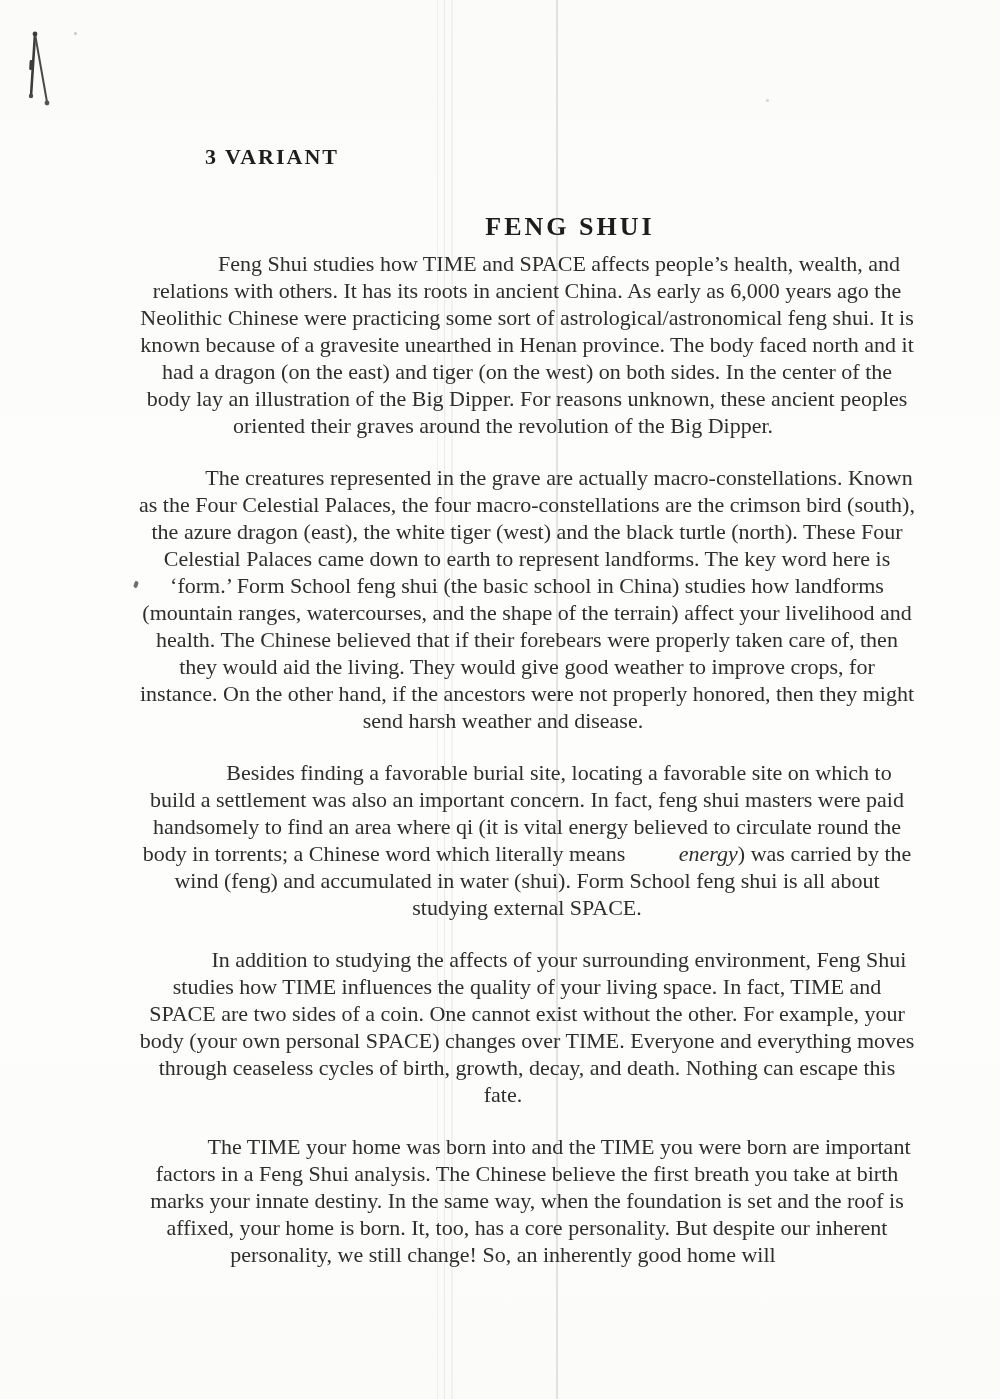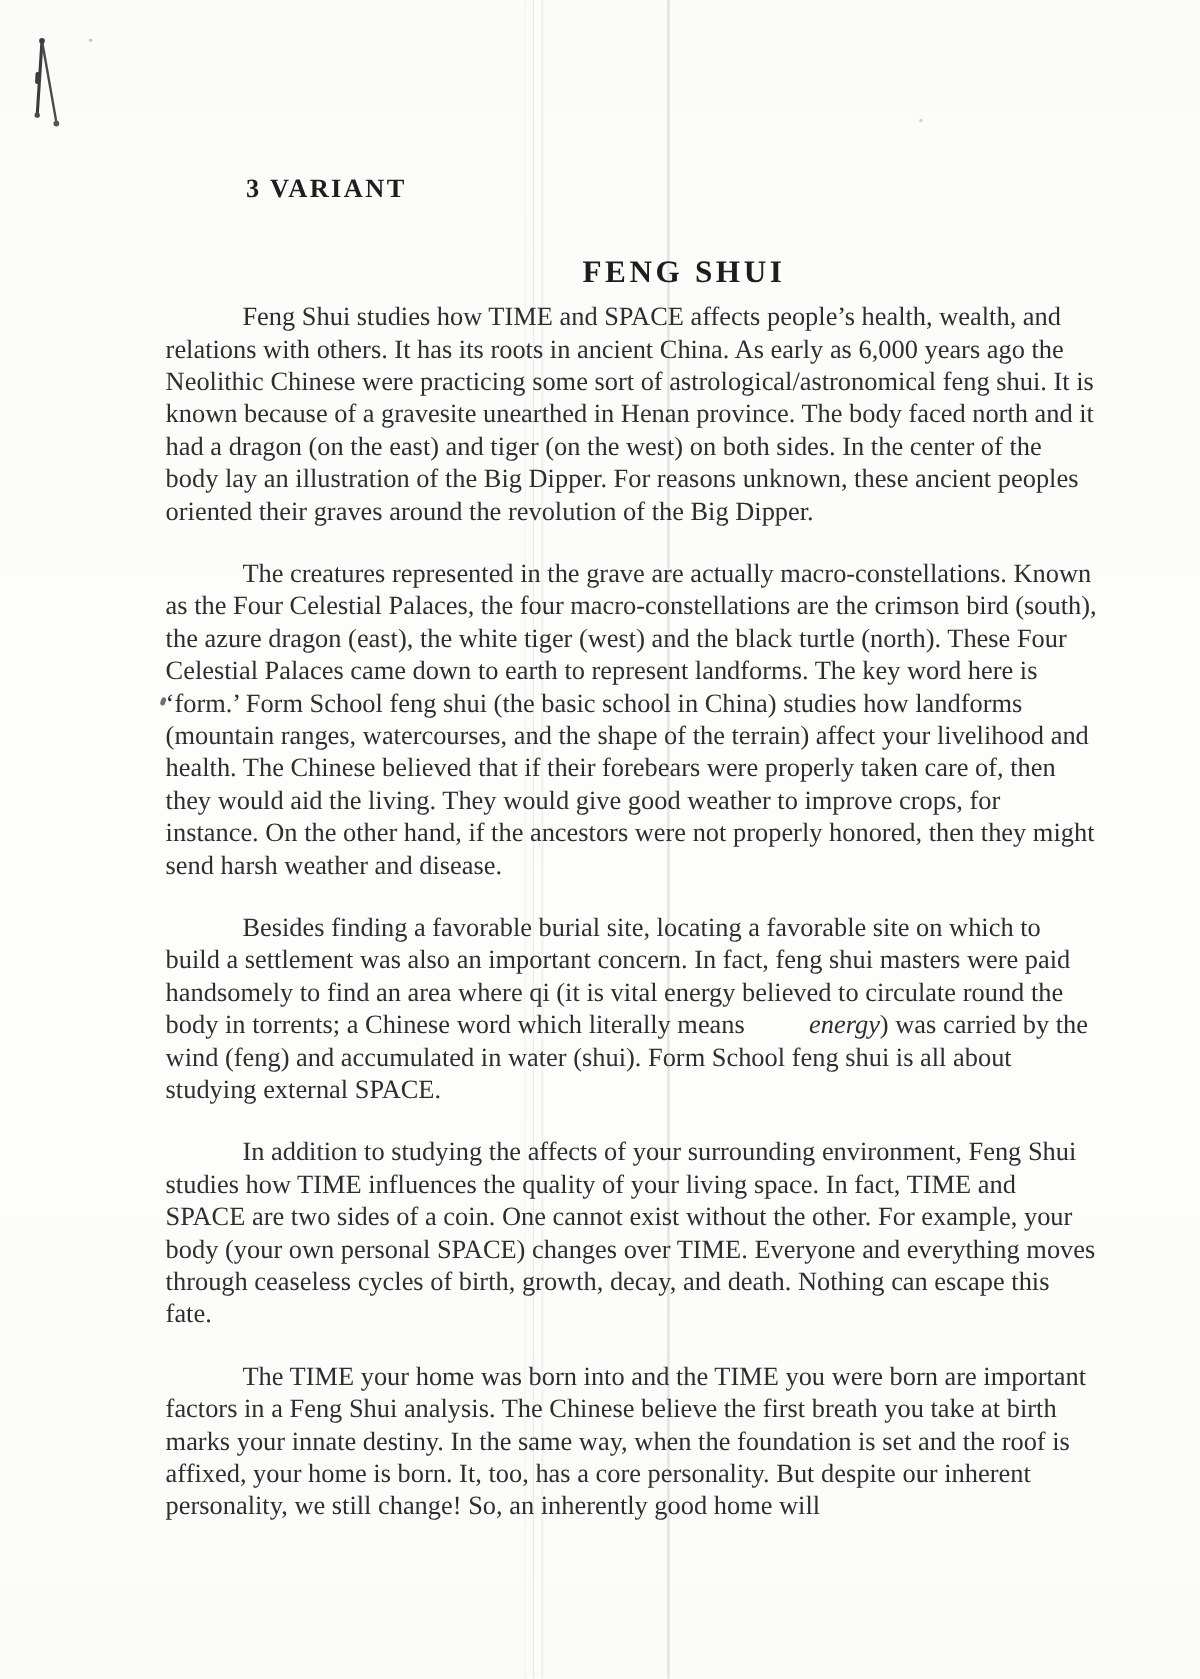--- a/index.html
+++ b/index.html
@@ -55,21 +55,21 @@
     position: absolute;
     left: 138px;
     top: 250px;
     width: 778px;
   }
   .text-block p {
     margin: 0 0 25px 0;
     font-size: 22px;
     line-height: 27px;
     text-indent: 64px;
-    text-align: left;
+    text-align: center;
     color: #2e2e2e;
   }
   .italic { font-style: italic; margin-left: 48px; }
 </style>
 </head>
 <body>
 
 <div class="page">
 
   <div class="fold-line fold-a"></div>

